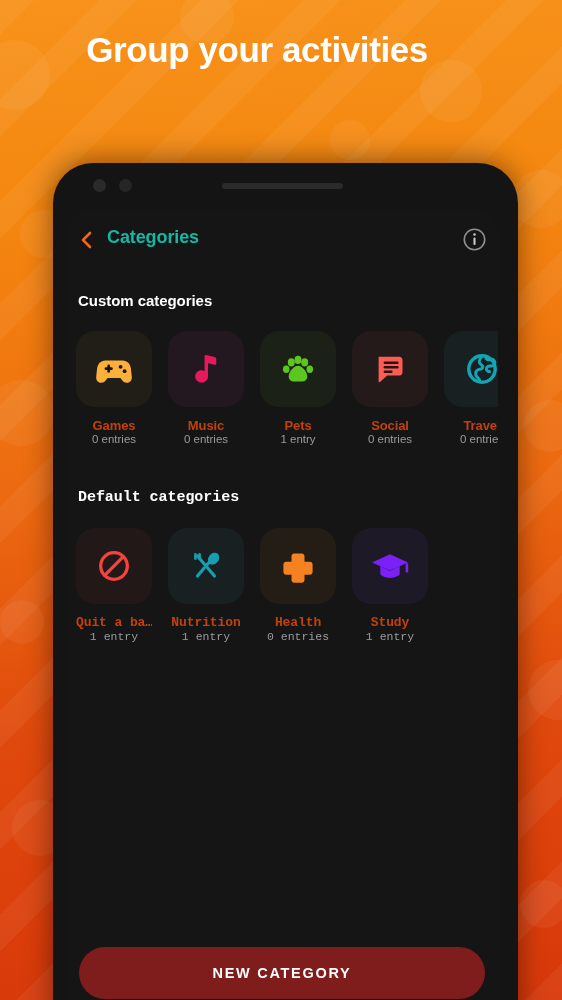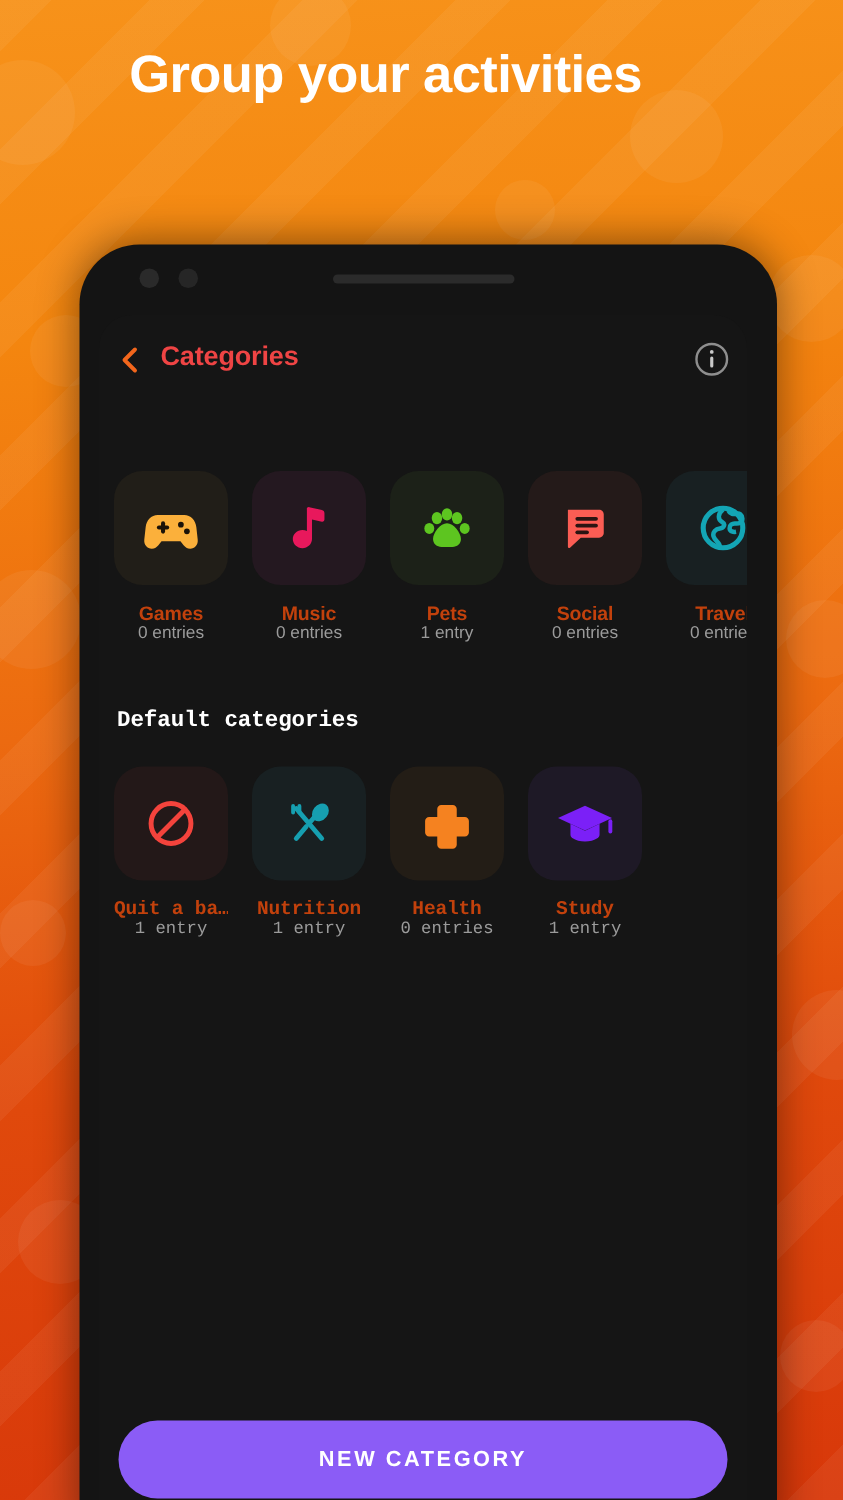--- a/index.html
+++ b/index.html
@@ -125,21 +125,21 @@
     left: 9px; top: 17px;
     width: 24px; height: 26px;
     cursor: pointer;
   }
   .appbar-title {
     position: absolute;
     left: 41px;
     top: 17px;
     font-size: 18px;
     font-weight: 700;
-    color: #ef4444;
+    color: #14b8a6;
     letter-spacing: -0.1px;
   }
   .info-btn {
     position: absolute;
     right: 11px;
     top: 17px;
     width: 25px; height: 25px;
     cursor: pointer;
   }
 
@@ -202,21 +202,21 @@
     width: 432px;
     padding: 0 13px 24px 13px;
     box-sizing: border-box;
   }
   .cta {
     display: block;
     width: 100%;
     height: 52px;
     border: none;
     border-radius: 26px;
-    background: #8b5cf6;
+    background: #7f1d1d;
     color: #FFFFFF;
     font-family: "Liberation Sans", sans-serif;
     font-size: 14.5px;
     font-weight: 700;
     letter-spacing: 1.7px;
     cursor: pointer;
   }
 </style>
 </head>
 <body>
@@ -265,20 +265,21 @@
         <span class="info-btn">
           <svg width="25" height="25" viewBox="0 0 25 25" aria-hidden="true">
             <circle cx="12.5" cy="12.5" r="10.2" fill="none" stroke="#8e8e8e" stroke-width="1.6"></circle>
             <circle cx="12.5" cy="7.6" r="1.25" fill="#c9c9c9"></circle>
             <rect x="11.45" y="10.6" width="2.1" height="7.4" rx="1" fill="#c9c9c9"></rect>
           </svg>
         </span>
       </div>
 
       <div class="sec-custom">
+        <h2 class="section-title">Custom categories</h2>
         <div class="tile-row">
 
           <div class="tile">
             <div class="tile-icon" style="background:#211E18">
               <svg width="44" height="44" viewBox="0 0 44 44" aria-hidden="true">
                 <path d="M13.2 13.4h17.6c4.4 0 7.6 3.6 8.1 8.1l.9 8.2c.4 3.6-2 6.1-5 6.1-2 0-3.3-1-4.4-2.3l-2.1-2.6h-12.6l-2.1 2.6c-1.1 1.3-2.4 2.3-4.4 2.3-3 0-5.4-2.5-5-6.1l.9-8.2c.5-4.5 3.7-8.1 8.1-8.1z" fill="#FBB03B"></path>
                 <rect x="12.6" y="20.3" width="8.2" height="2.7" rx="1.35" fill="#1b1208"></rect>
                 <rect x="15.35" y="17.55" width="2.7" height="8.2" rx="1.35" fill="#1b1208"></rect>
                 <circle cx="28.6" cy="19.8" r="1.9" fill="#1b1208"></circle>
                 <circle cx="32.6" cy="24.2" r="1.9" fill="#1b1208"></circle>

